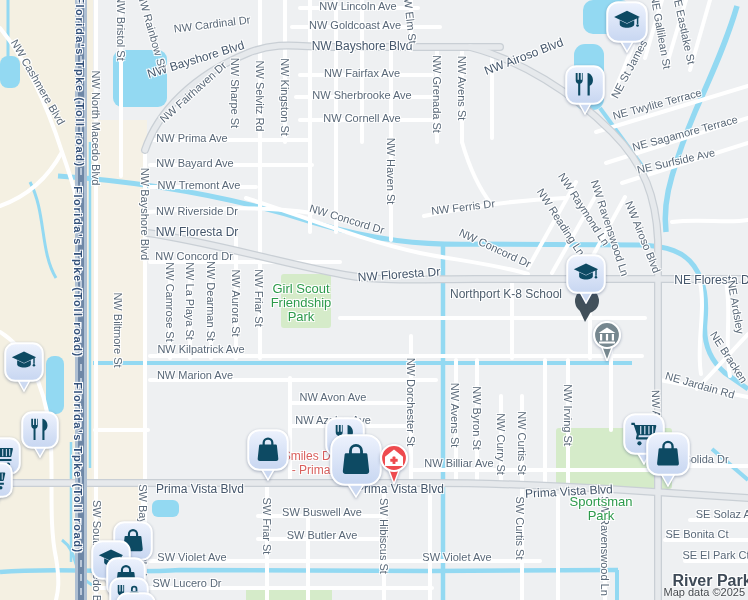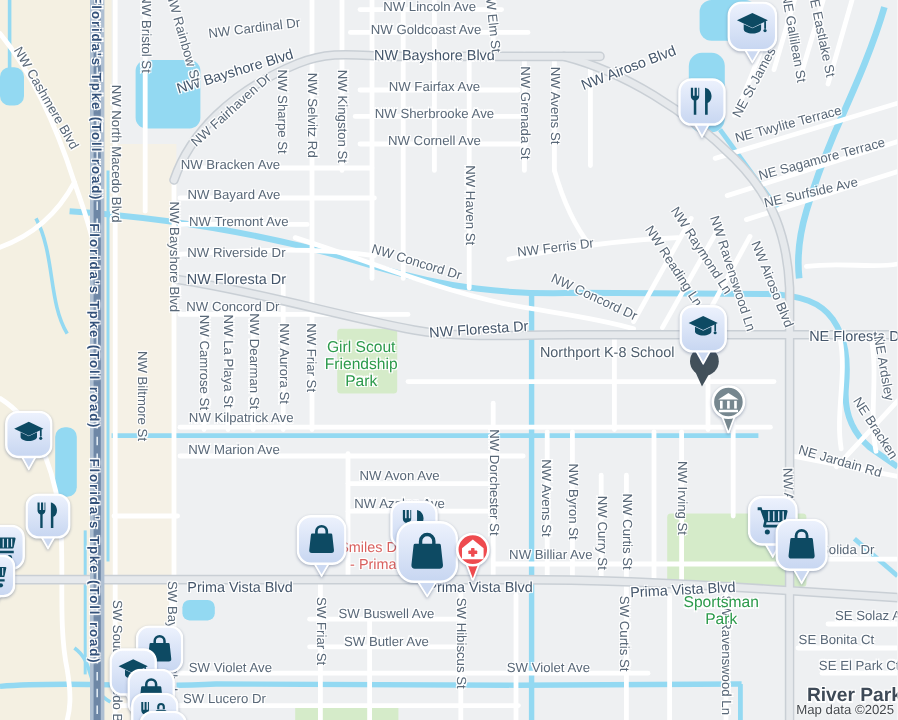--- a/index.html
+++ b/index.html
@@ -182,21 +182,21 @@
 <div class="lbl" style="left: 358px; top: 6px; transform: translate(-50%, -50%) rotate(0deg);">NW Lincoln Ave</div>
     <div class="lbl" style="left: 355px; top: 25px; transform: translate(-50%, -50%) rotate(0deg);">NW Goldcoast Ave</div>
     <div class="lbl arterial" style="left: 362px; top: 47px; transform: translate(-50%, -50%) rotate(0deg);">NW Bayshore Blvd</div>
     <div class="lbl" style="left: 212px; top: 24px; transform: translate(-50%, -50%) rotate(-7deg);">NW Cardinal Dr</div>
     <div class="lbl arterial" style="left: 196px; top: 60px; transform: translate(-50%, -50%) rotate(-17deg);">NW Bayshore Blvd</div>
     <div class="lbl arterial" style="left: 524px; top: 57px; transform: translate(-50%, -50%) rotate(-21deg);">NW Airoso Blvd</div>
     <div class="lbl" style="left: 362px; top: 73px; transform: translate(-50%, -50%) rotate(0deg);">NW Fairfax Ave</div>
     <div class="lbl" style="left: 193px; top: 92px; transform: translate(-50%, -50%) rotate(-42deg);">NW Fairhaven Dr</div>
     <div class="lbl" style="left: 362px; top: 95px; transform: translate(-50%, -50%) rotate(0deg);">NW Sherbrooke Ave</div>
     <div class="lbl" style="left: 362px; top: 118px; transform: translate(-50%, -50%) rotate(0deg);">NW Cornell Ave</div>
-    <div class="lbl" style="left: 192px; top: 138px; transform: translate(-50%, -50%) rotate(0deg);">NW Bracken Ave</div>
+    <div class="lbl" style="left: 192px; top: 138px; transform: translate(-50%, -50%) rotate(0deg);">NW Prima Ave</div>
     <div class="lbl" style="left: 195px; top: 163px; transform: translate(-50%, -50%) rotate(0deg);">NW Bayard Ave</div>
     <div class="lbl" style="left: 199px; top: 185px; transform: translate(-50%, -50%) rotate(0deg);">NW Tremont Ave</div>
     <div class="lbl" style="left: 197px; top: 211px; transform: translate(-50%, -50%) rotate(0deg);">NW Riverside Dr</div>
     <div class="lbl" style="left: 347px; top: 219px; transform: translate(-50%, -50%) rotate(17deg);">NW Concord Dr</div>
     <div class="lbl" style="left: 463px; top: 207px; transform: translate(-50%, -50%) rotate(-7deg);">NW Ferris Dr</div>
     <div class="lbl arterial" style="left: 197px; top: 233px; transform: translate(-50%, -50%) rotate(0deg);">NW Floresta Dr</div>
     <div class="lbl" style="left: 495px; top: 248px; transform: translate(-50%, -50%) rotate(25deg);">NW Concord Dr</div>
     <div class="lbl" style="left: 194px; top: 256px; transform: translate(-50%, -50%) rotate(0deg);">NW Concord Dr</div>
     <div class="lbl arterial" style="left: 399px; top: 275px; transform: translate(-50%, -50%) rotate(-4deg);">NW Floresta Dr</div>
     <div class="lbl arterial" style="left: 714px; top: 281px; transform: translate(-50%, -50%) rotate(0deg);">NE Floresta Dr</div>

